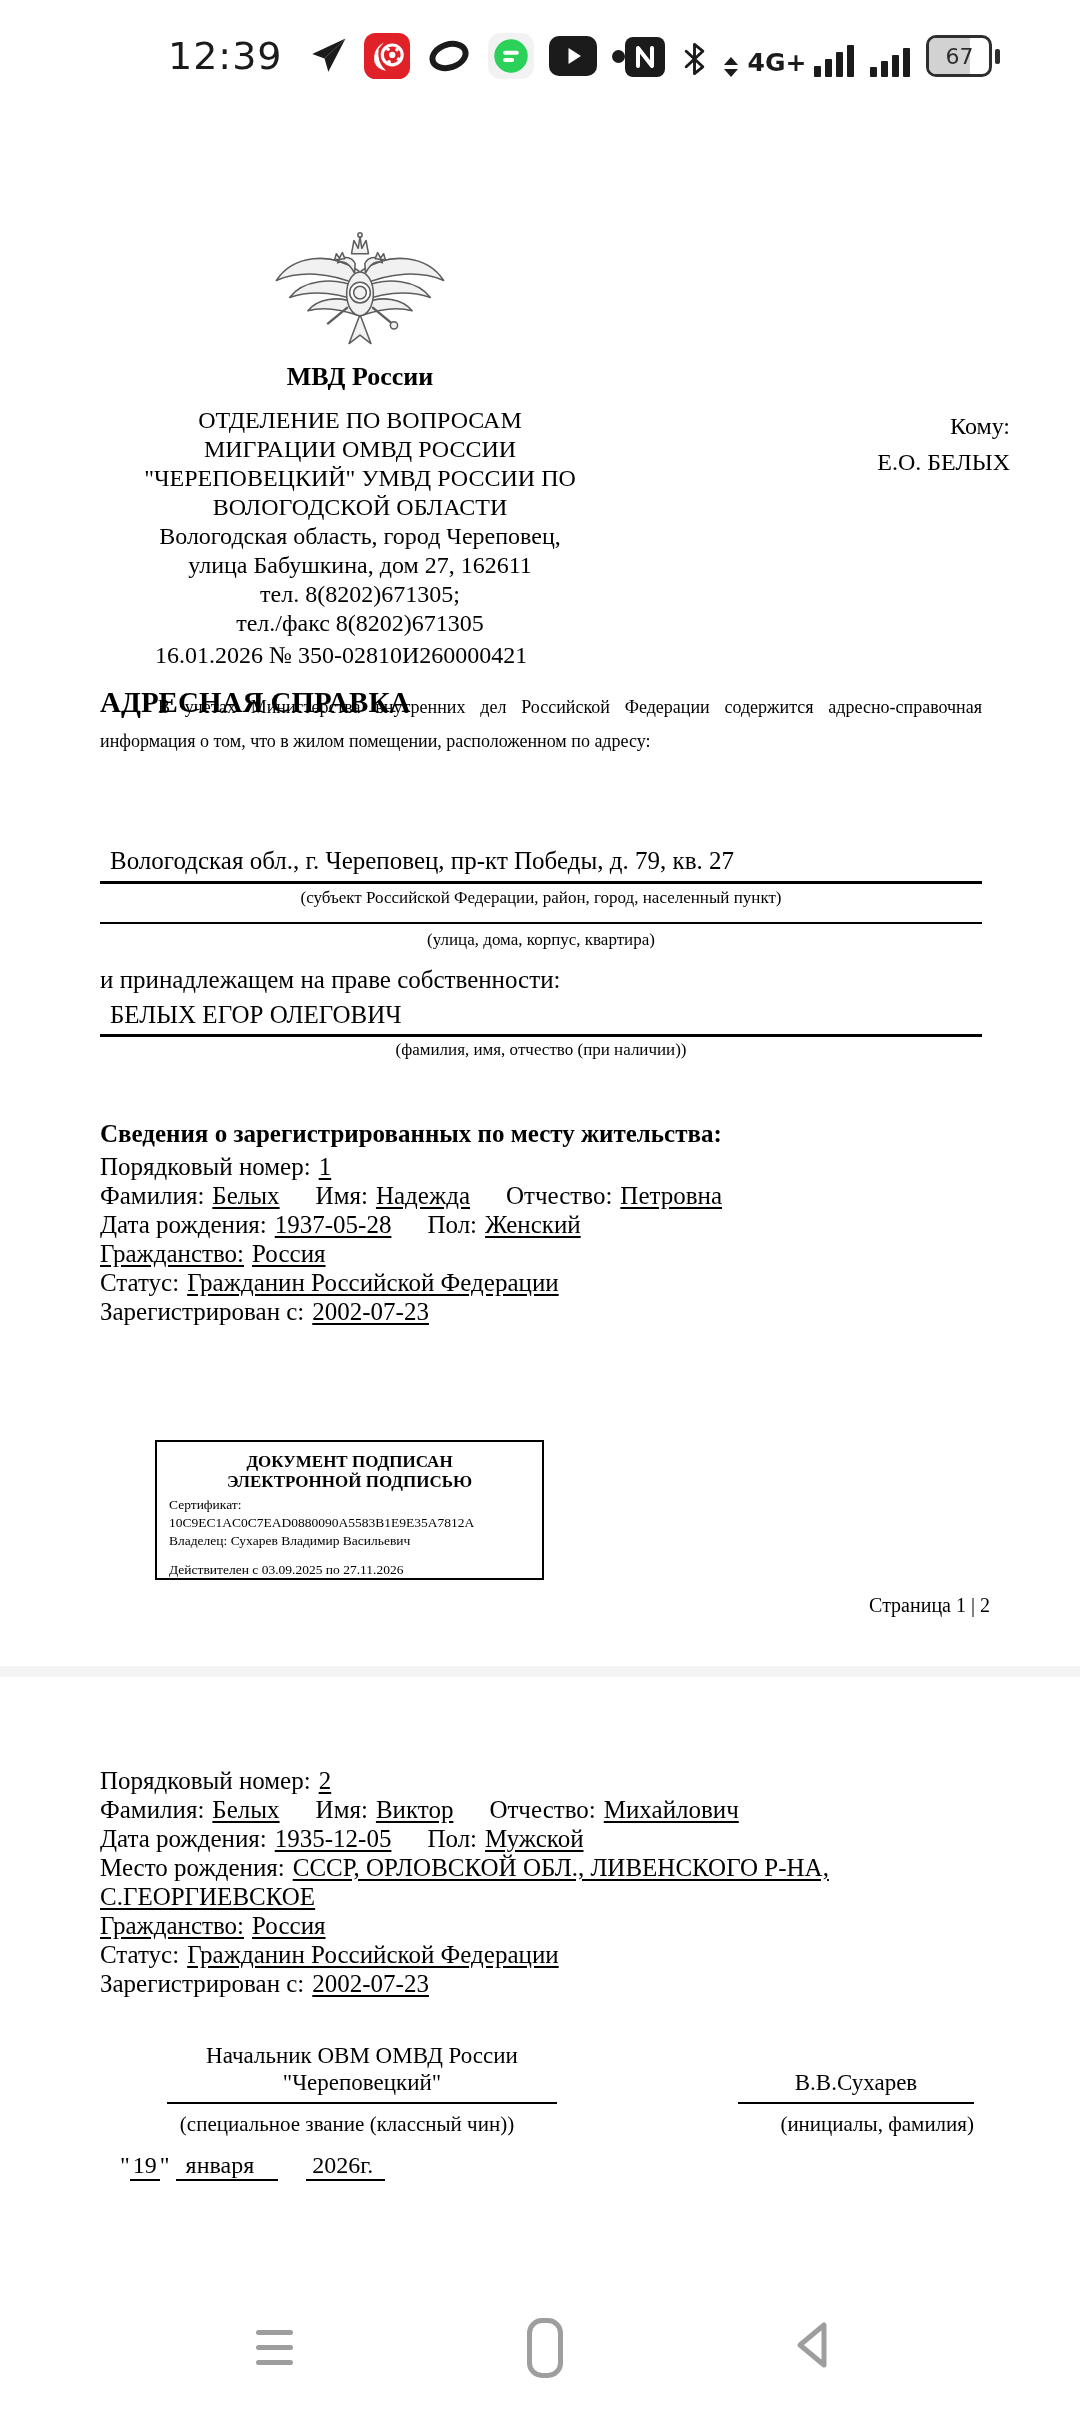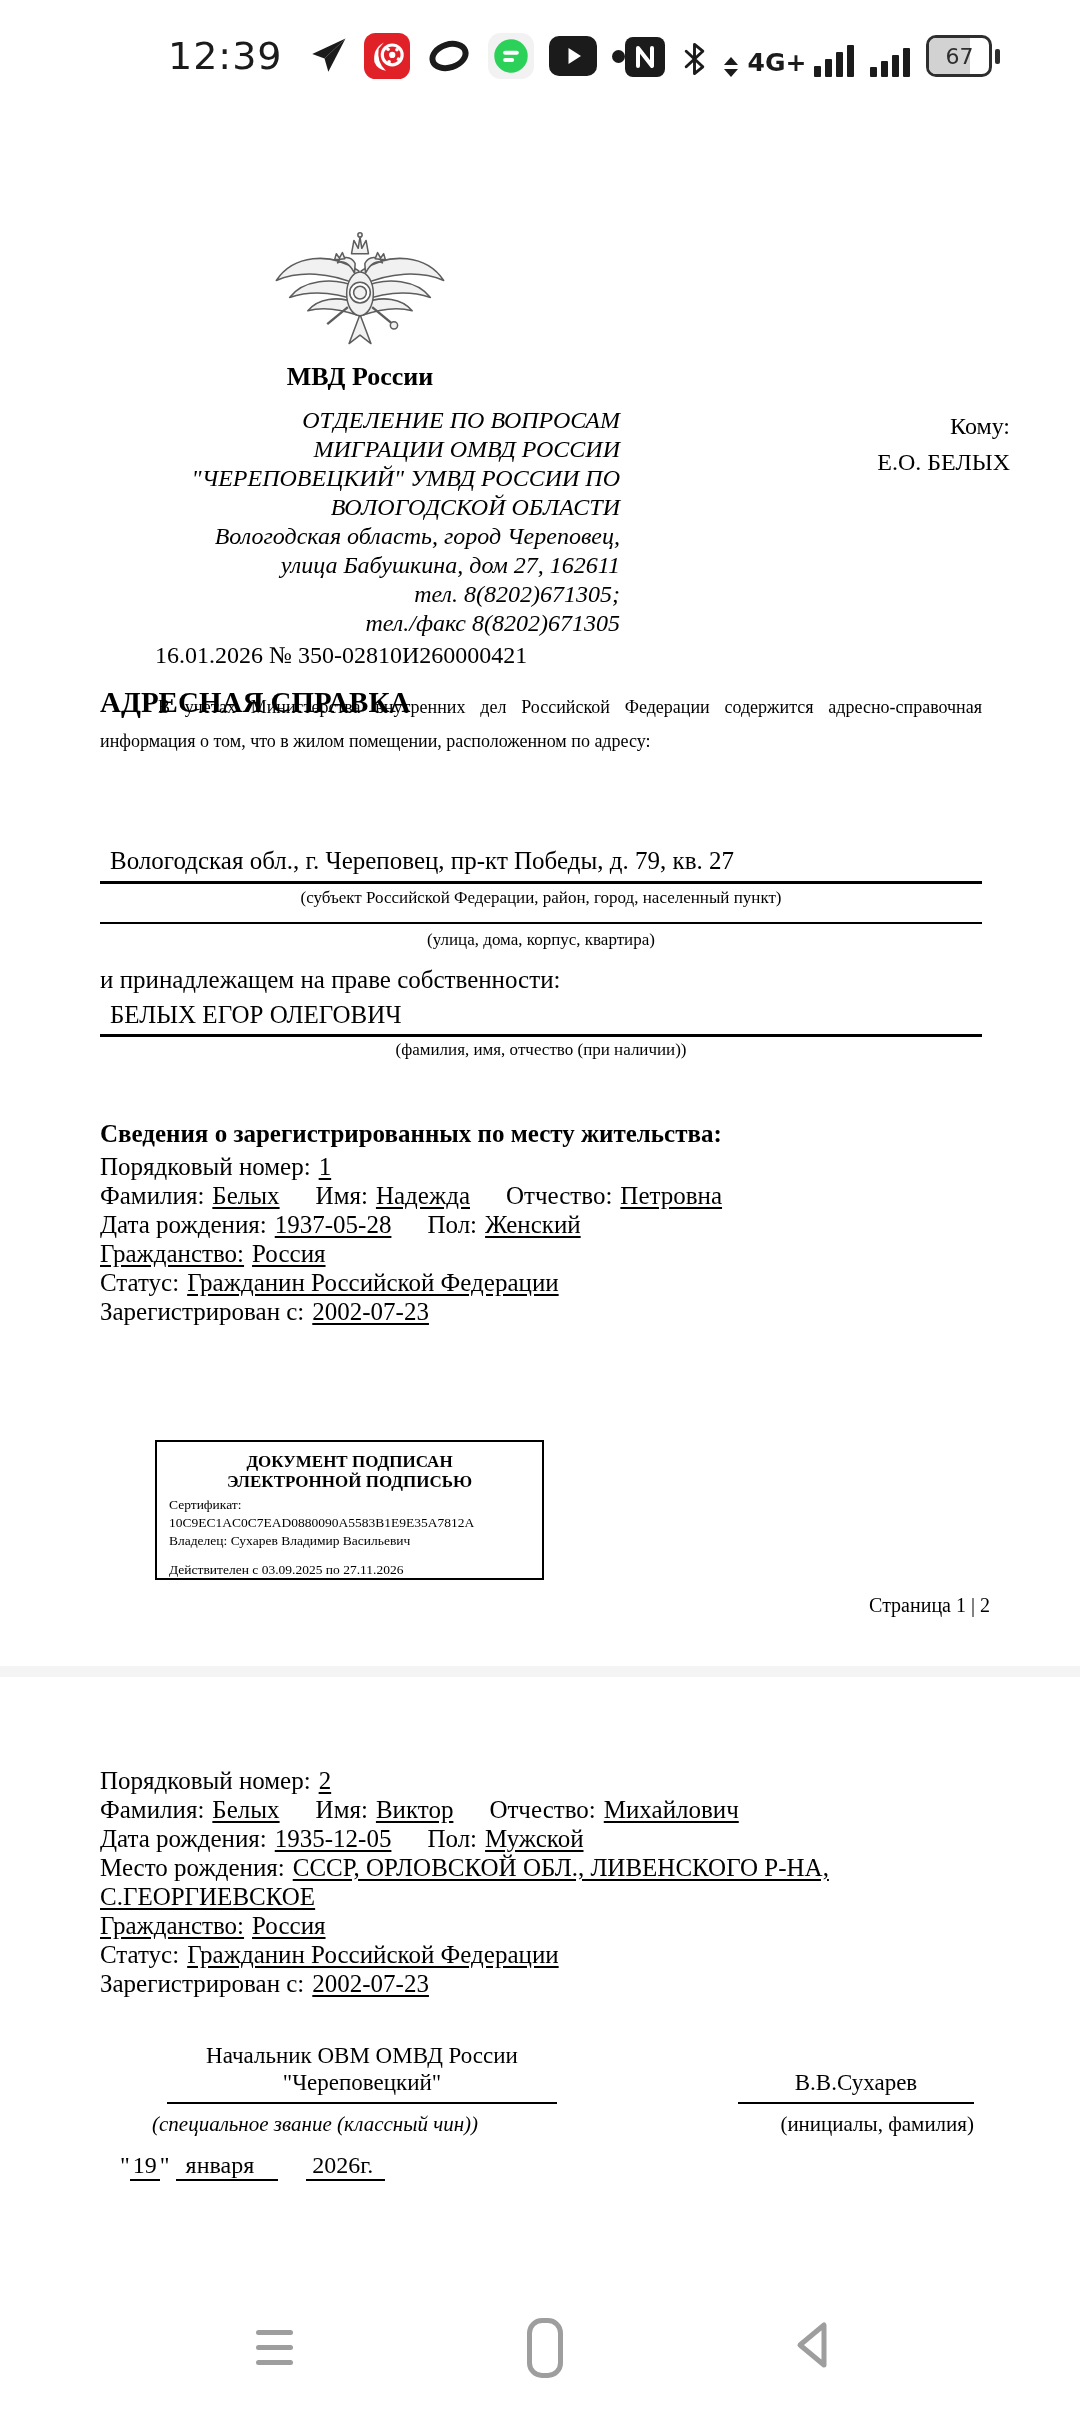--- a/index.html
+++ b/index.html
@@ -23,21 +23,21 @@
   .battery{position:relative;width:60px;height:36px;border:3px solid #2e2e2e;border-radius:10px;overflow:hidden;
            display:flex;align-items:center;justify-content:center;}
   .battery-fill{position:absolute;left:0;top:0;bottom:0;width:67%;background:#d2d2d2;}
   .battery-num{position:relative;font-size:22px;color:#2e2e2e;}
   .battery-nub{width:5px;height:15px;background:#2e2e2e;border-radius:2px;margin-left:3px;}
 
   
   .emblem-wrap{top:226px;left:100px;width:520px;text-align:center;}
   .emblem-caption{font-size:26px;font-weight:bold;margin-top:0px;}
   .addressee{top:408px;right:70px;text-align:right;font-size:24px;line-height:36px;}
-  .org-block{top:406px;left:100px;width:520px;text-align:right;font-size:24px;line-height:29px;font-style:italic;}
+  .org-block{top:406px;left:100px;width:520px;text-align:center;font-size:24px;line-height:29px;}
   .ref-line{top:642px;left:155px;font-size:24px;}
   .doc-title{top:686px;left:100px;width:882px;text-align:left;font-size:29px;font-weight:bold;}
   .intro{top:690px;left:100px;width:882px;font-size:18px;line-height:34px;text-align:justify;text-indent:58px;}
   .addr-line{top:846px;left:100px;width:882px;font-size:25px;line-height:30px;padding:0 0 5px 10px;
              border-bottom:3px solid #000;box-sizing:border-box;}
   .cap{left:100px;width:882px;text-align:center;font-size:17px;}
   .blank-line{top:904px;left:100px;width:882px;height:18px;border-bottom:2px solid #000;}
   .ownership{top:966px;left:100px;font-size:25px;}
   .owner-line{top:1000px;left:100px;width:882px;font-size:25px;line-height:30px;padding:0 0 4px 10px;
               border-bottom:3px solid #000;box-sizing:border-box;}
@@ -55,21 +55,21 @@
   .esign-cert{margin-top:4px;}
   .esign-validity{margin-top:11px;}
 
   .page-num{top:1594px;left:100px;width:890px;text-align:right;font-size:20px;}
   .page-sep{top:1666px;left:0;width:1080px;height:11px;background:#f4f4f4;}
 
   .sign-left{top:2042px;left:167px;width:390px;text-align:center;font-size:23px;line-height:27px;
              border-bottom:2px solid #000;padding-bottom:6px;}
   .sign-right{top:2042px;left:738px;width:236px;text-align:center;font-size:23px;line-height:27px;
               border-bottom:2px solid #000;padding-bottom:6px;padding-top:27px;box-sizing:content-box;}
-  .sign-cap-left{top:2112px;left:152px;width:390px;text-align:left;font-size:21px;font-style:italic;}
+  .sign-cap-left{top:2112px;left:152px;width:390px;text-align:center;font-size:21px;}
   .sign-cap-right{top:2112px;left:738px;width:236px;text-align:right;font-size:21px;}
   .date-line{top:2152px;left:120px;font-size:24px;}
   .dl-u{display:inline-block;border-bottom:2px solid #000;padding:0 3px;}
   .dl-month{margin-left:6px;padding:0 24px 0 10px;}
   .dl-year{margin-left:28px;padding:0 12px 0 6px;}
 
   
   .nav-bar{position:absolute;top:2296px;left:0;width:1080px;height:116px;}
   .nav-menu{position:absolute;left:256px;top:34px;display:flex;flex-direction:column;gap:10px;cursor:pointer;}
   .nav-menu i{display:block;width:37px;height:5px;background:#9e9e9e;border-radius:3px;}

